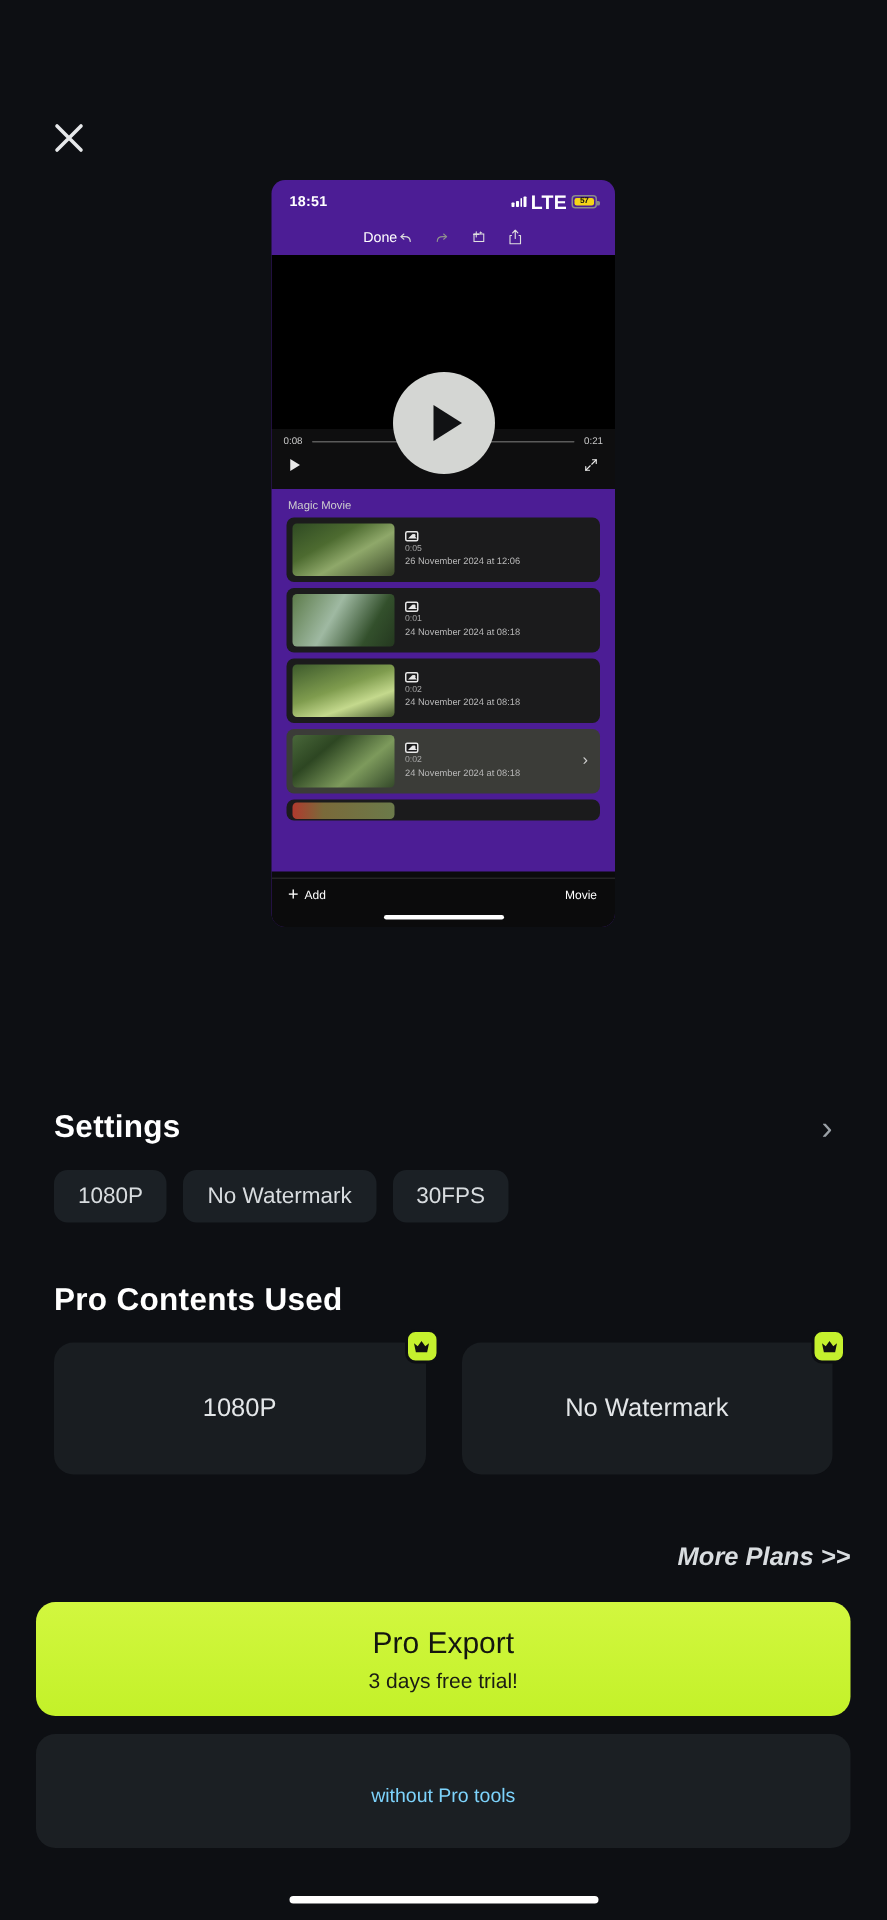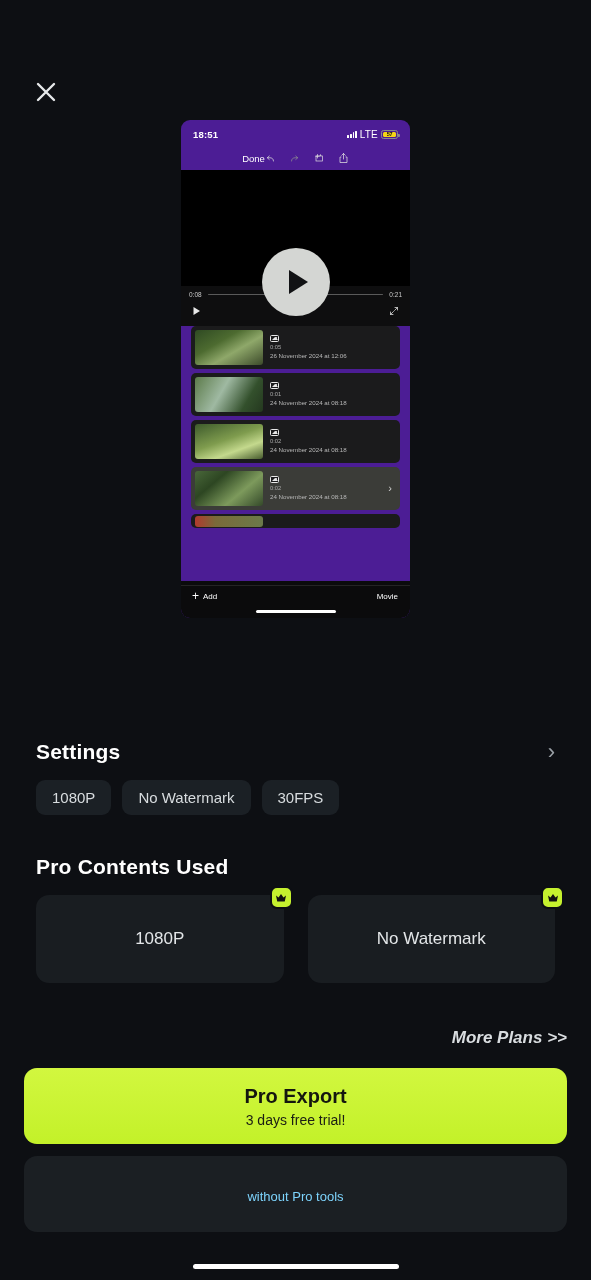--- a/index.html
+++ b/index.html
@@ -31,21 +31,21 @@
     justify-content: space-between; padding: 2px 12px 0 12px;
   }
   .status-time { color: #fff; font-size: 9.5px; font-weight: bold; letter-spacing: .2px; }
   .status-right { display: flex; align-items: center; gap: 3px; }
   .sig-bars { display: flex; align-items: flex-end; gap: 1px; height: 8px; }
   .sig-bars i { display: block; width: 1.6px; background: #fff; border-radius: .5px; }
   .sig-bars i:nth-child(1) { height: 3px; }
   .sig-bars i:nth-child(2) { height: 4.5px; }
   .sig-bars i:nth-child(3) { height: 6px; }
   .sig-bars i:nth-child(4) { height: 7.5px; }
-  .lte { color: #fff; font-size: 10px; letter-spacing: .2px; }
+  .lte { color: #fff; font-size: 13px; letter-spacing: .2px; font-weight: bold; }
   .battery {
     width: 17px; height: 9px; border: 1px solid #8a8a8a; border-radius: 2.5px;
     position: relative; display: flex; align-items: center; padding: 1px;
   }
   .battery:after {
     content: ""; position: absolute; right: -2.5px; top: 3px;
     width: 1.5px; height: 3px; background: #8a8a8a; border-radius: 0 1px 1px 0;
   }
   .battery .fill {
     background: #f5d516; height: 100%; width: 100%; border-radius: 1.5px;
@@ -179,21 +179,21 @@
   }
   .cta {
     position: absolute; left: 24px; right: 24px;
     border-radius: 13px; display: flex; flex-direction: column;
     align-items: center; justify-content: center; cursor: pointer;
   }
   .cta-pro {
     top: 1068px; height: 76px;
     background: linear-gradient(180deg, #d2f73f 0%, #c3f129 100%);
   }
-  .cta-pro-title { color: #14160f; font-size: 20px; font-weight: bold; }
+  .cta-pro-title { color: #14160f; font-size: 20px; font-weight: normal; }
   .cta-pro-sub { color: #1b1d14; font-size: 14px; margin-top: 4px; }
   .cta-free {
     top: 1156px; height: 76px; background: #1b1f23;
   }
   .cta-free-title { color: #fff; font-size: 20px; font-weight: bold; }
   .cta-free-sub { color: #7dd3fc; font-size: 13px; margin-top: 4px; }
 
   .home-bar {
     position: absolute; left: 50%; transform: translateX(-50%);
     bottom: 11px; width: 206px; height: 5px; border-radius: 3px; background: #fff;
@@ -277,20 +277,21 @@
           </svg>
       </span>
       <span>
         <svg width="10" height="10" viewBox="0 0 20 20" fill="none">
           <path d="M12 3h5v5M8 17H3v-5" stroke="#e8e8e8" stroke-width="1.5" stroke-linecap="round" stroke-linejoin="round"></path>
           <path d="M17 3l-6 6M3 17l6-6" stroke="#e8e8e8" stroke-width="1.5" stroke-linecap="round"></path>
         </svg>
       </span>
     </div>
 
+    <div class="list-title">Magic Movie</div>
 
     <div class="clip-list">
       <div class="clip-row">
         <div class="clip-thumb" style="background-image:linear-gradient(150deg,#2f4a23 0%,#4d6b30 35%,#8fa86a 60%,#3c4a2a 100%);"></div>
         <div class="clip-meta">
           <div class="clip-badge"></div>
           <div class="clip-dur">0:05</div>
           <div class="clip-date">26 November 2024 at 12:06</div>
         </div>
       </div>

